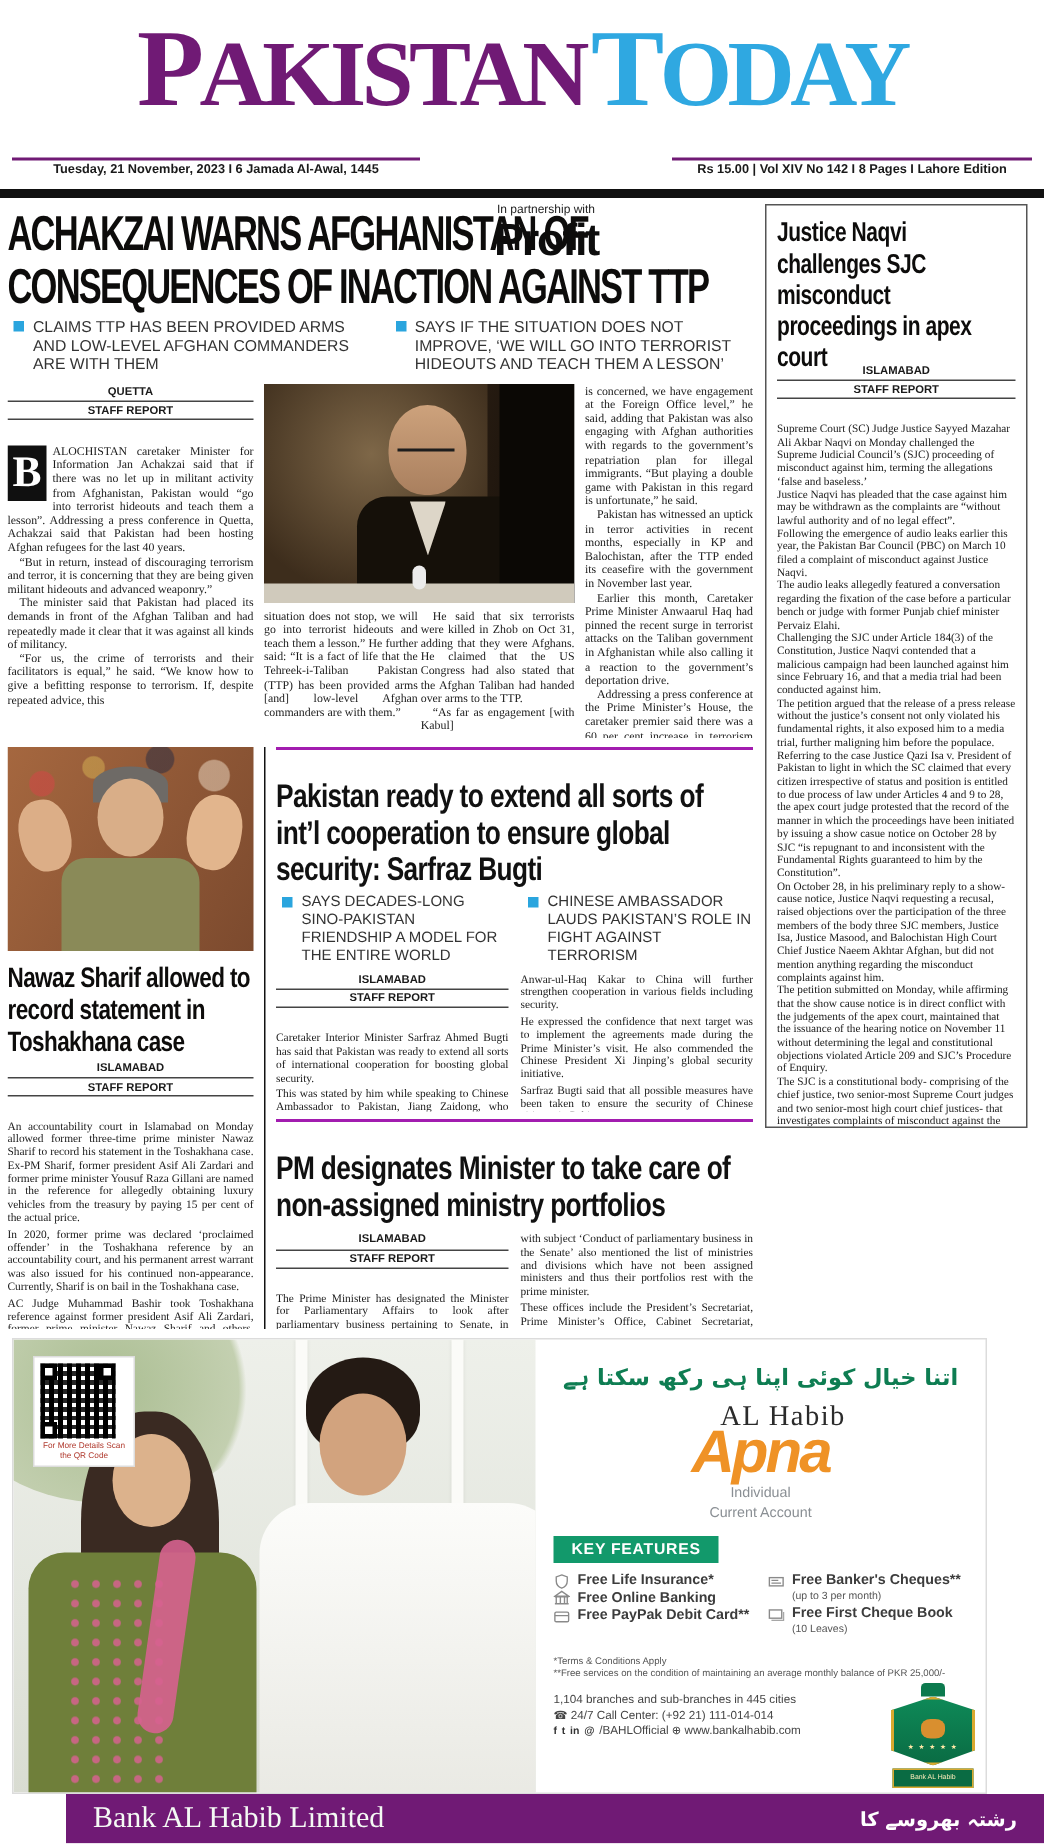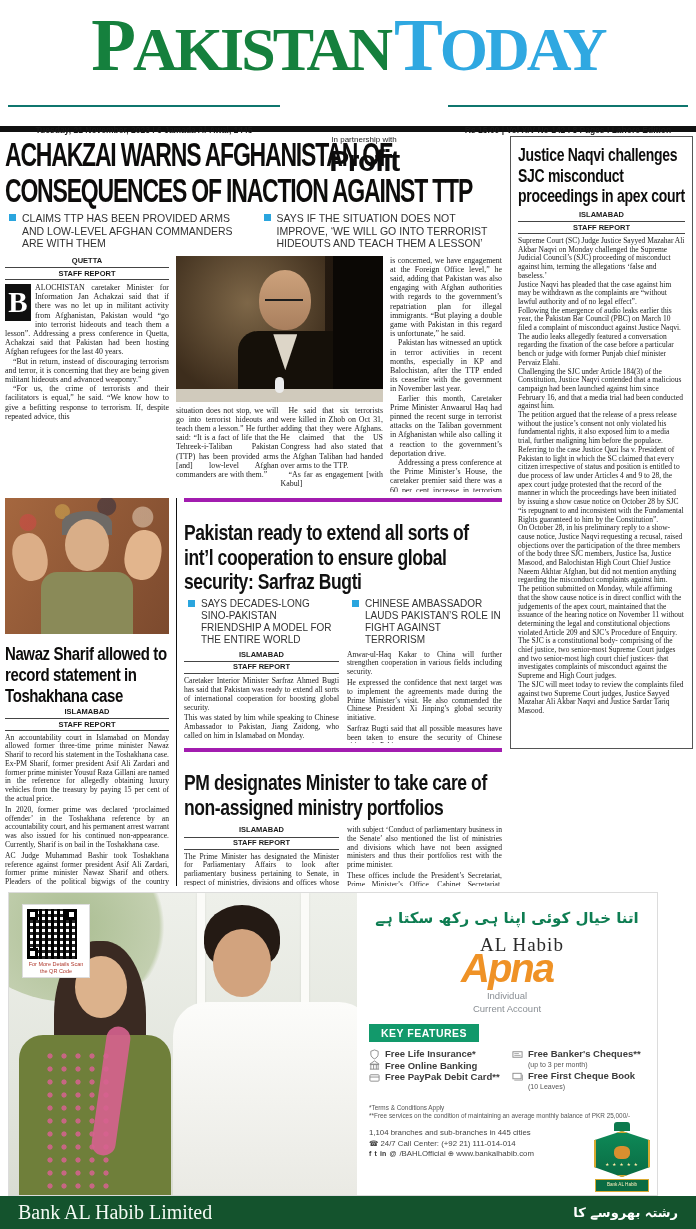--- a/index.html
+++ b/index.html
@@ -5,75 +5,75 @@
   html,body{margin:0;padding:0;background:#fff;}
   .page{position:relative;width:696px;height:1229px;background:#fff;overflow:hidden;
         font-family:"Liberation Serif",serif;color:#1a1a1a;}
 
   
   .masthead{height:126px;position:relative;}
   .mast-title{text-align:center;padding-top:0;font-weight:700;font-size:62px;line-height:92px;
               letter-spacing:-3px;font-family:"Liberation Serif",serif;}
   .mast-word{display:inline-block;}
   .mast-word::first-letter{font-size:1.18em;}
-  .t-black{color:#15803d;}
+  .t-black{color:#701a75;}
   .t-blue{margin-left:4px;}
   .mast-info{position:absolute;left:8px;right:8px;top:88px;display:flex;justify-content:space-between;align-items:flex-start;}
-  .info-box{border-top:2px solid #0f766e;padding-top:18px;font-family:"Liberation Sans",sans-serif;
+  .info-box{border-top:2px solid #701a75;padding-top:0;font-family:"Liberation Sans",sans-serif;
             font-weight:700;font-size:8.5px;text-align:center;margin-top:17px;}
   .date-box{width:272px;}
   .edition-box{width:240px;}
   .partner{text-align:center;line-height:1;width:150px;}
   .partner-label{font-family:"Liberation Sans",sans-serif;font-size:8px;font-weight:400;color:#222;margin-top:48px;}
   .profit{font-family:"Liberation Sans",sans-serif;font-weight:900;font-size:30px;letter-spacing:-1.5px;color:#0d0d0d;margin-top:2px;}
   .thick-rule{height:6px;background:#111;}
 
   
   .main{display:grid;grid-template-columns:501px 185px;gap:6px;padding:4px 2px 0 3px;height:750px;overflow:hidden;}
   .leftcol{display:flex;flex-direction:column;overflow:hidden;}
 
   .lead-headline{font-family:"Liberation Sans",sans-serif;font-weight:900;font-size:23px;line-height:25px;
                  letter-spacing:-1.2px;color:#0d0c0b;transform:scaleY(1.42);transform-origin:top left;
                  margin:2px 0 24px 2px;}
   .lead-bullets{display:grid;grid-template-columns:1fr 1fr;gap:16px;margin:2px 2px 6px 6px;}
   .bullet{display:flex;gap:6px;font-family:"Liberation Sans",sans-serif;font-size:10.5px;line-height:12.5px;color:#333;}
   .sq{width:7px;height:7px;flex:none;margin-top:2px;}
 
   .lead-body{display:grid;grid-template-columns:164px 1fr 112px;gap:7px;height:236px;overflow:hidden;margin:0 2px;}
-  .dateline{font-family:"Liberation Sans",sans-serif;font-weight:700;font-size:7.5px;text-align:center;margin-bottom:3px;}
+  .dateline{font-family:"Liberation Sans",sans-serif;font-weight:700;font-size:7.5px;text-align:center;margin-bottom:16px;}
   .dateline .by{display:block;border-top:1px solid #444;border-bottom:1px solid #444;padding:1px 0;margin-top:2px;}
   .body-text{font-size:7.9px;line-height:9.2px;text-align:justify;}
   .body-text p{margin:0;text-indent:8px;}
   .body-text p.ni{text-indent:0;}
   .dropcap{float:left;width:26px;height:37px;background:#101010;color:#fff;font-weight:700;font-size:29px;
            line-height:37px;text-align:center;margin:1px 4px 0 0;font-family:"Liberation Serif",serif;}
   .lead-mid{display:flex;flex-direction:column;gap:4px;overflow:hidden;}
   .lead-mid-cols{display:grid;grid-template-columns:1fr 1fr;gap:2px;flex:1;overflow:hidden;}
 
   
   .lower{display:grid;grid-template-columns:164px 1fr;gap:7px;margin:6px 2px 0;flex:1;overflow:hidden;}
   .nawaz h2{font-family:"Liberation Sans",sans-serif;font-weight:800;font-size:15px;line-height:17px;
             letter-spacing:-0.4px;color:#0d0c0b;transform:scaleY(1.25);transform-origin:top left;margin:8px 0 14px;}
   .small-serif{font-size:7.6px;line-height:8.8px;text-align:justify;}
   .small-serif p{margin:0 0 2px;}
   .right-stack{border-left:1px solid #111;padding-left:7px;display:flex;flex-direction:column;overflow:hidden;}
-  .story-rule{border-top:4px solid #a21caf;padding-top:5px;}
+  .story-rule{border-top:2px solid #a21caf;padding-top:5px;}
   .rounded-h{font-family:"Liberation Sans",sans-serif;font-weight:800;font-size:17.5px;line-height:19.5px;
              letter-spacing:-0.4px;color:#111;transform:scaleY(1.25);transform-origin:top left;}
   .bugti .rounded-h{margin-bottom:18px;}
   .bugti-bullets{display:grid;grid-template-columns:1fr 1fr;gap:14px;margin:2px 0 5px 4px;}
   .bugti-bullets .bullet{font-size:10px;line-height:12px;}
   .twocol{display:grid;grid-template-columns:1fr 1fr;gap:8px;overflow:hidden;}
   .bugti .twocol{height:92px;}
   .pm{margin-top:5px;flex:1;overflow:hidden;}
   .pm .rounded-h{margin-bottom:16px;}
   .pm .twocol{height:96px;}
 
   
-  .sidebar{display:flex;flex-direction:column;gap:8px;overflow:hidden;padding-right:2px;align-items:flex-end;}
+  .sidebar{display:flex;flex-direction:row;gap:8px;overflow:hidden;padding-right:2px;}
   .naqvi-box{border:1px solid #555;padding:5px 7px;height:604px;overflow:hidden;}
   .naqvi-box h2{font-family:"Liberation Sans",sans-serif;font-weight:800;font-size:14px;line-height:16px;
                 letter-spacing:-0.3px;color:#0d0c0b;transform:scaleY(1.3);transform-origin:top left;margin:2px 0 18px;}
   .naqvi-text{font-size:7.5px;line-height:8.7px;text-align:left;}
   .naqvi-text p{margin:0;}
 
   
   .photo{position:relative;overflow:hidden;background:#bbb;}
   .photo>div{position:absolute;}
   .photo-lead{height:146px;background:linear-gradient(100deg,#40301f 0%,#2a1e13 55%,#120c07 100%);}
@@ -205,20 +205,21 @@
           </div>
         </div>
         <div class="lead-body">
           <div class="body-text">
             <div class="dateline">
               <span class="city">QUETTA</span>
               <span class="by">STAFF REPORT</span>
             </div>
             <p class="ni"><span class="dropcap">B</span><span>ALOCHISTAN caretaker Minister for Information Jan Achakzai said that if there was no let up in militant activity from Afghanistan, Pakistan would “go into terrorist hideouts and teach them a lesson”. Addressing a press conference in Quetta, Achakzai said that Pakistan had been hosting Afghan refugees for the last 40 years.</span></p>
             <p>“But in return, instead of discouraging terrorism and terror, it is concerning that they are being given militant hideouts and advanced weaponry.”</p>
+            <p>The minister said that Pakistan had placed its demands in front of the Afghan Taliban and had repeatedly made it clear that it was against all kinds of militancy.</p>
             <p>“For us, the crime of terrorists and their facilitators is equal,” he said. “We know how to give a befitting response to terrorism. If, despite repeated advice, this</p>
           </div>
           <div class="lead-mid">
             <div class="photo photo-lead">
               <div class="pl-wall"></div>
               <div class="pl-head"></div>
               <div class="pl-glass"></div>
               <div class="pl-body"></div>
               <div class="pl-shirt"></div>
               <div class="pl-dark"></div>
@@ -452,18 +453,18 @@
 
     <div class="bank-logo">
       <div class="bl-crown"></div>
       <div class="bl-shield"></div>
       <div class="bl-lion"></div>
       <div class="bl-stars">★ ★ ★ ★ ★</div>
       <div class="bl-ribbon">Bank AL Habib</div>
     </div>
   </section>
 
-  <footer class="footer-bar" style="background:#14532d;">
+  <footer class="footer-bar" style="background:#701a75;margin-left:44px;">
     <span class="footer-name">Bank AL Habib Limited</span>
     <span class="footer-urdu">رشتہ بھروسے کا</span>
   </footer>
 
 </div>
 
 </body></html>

